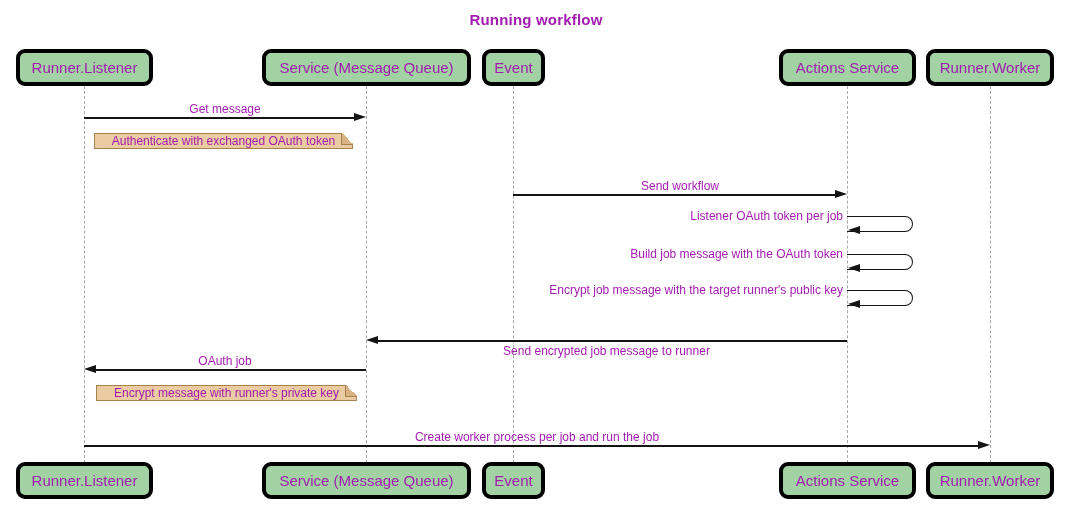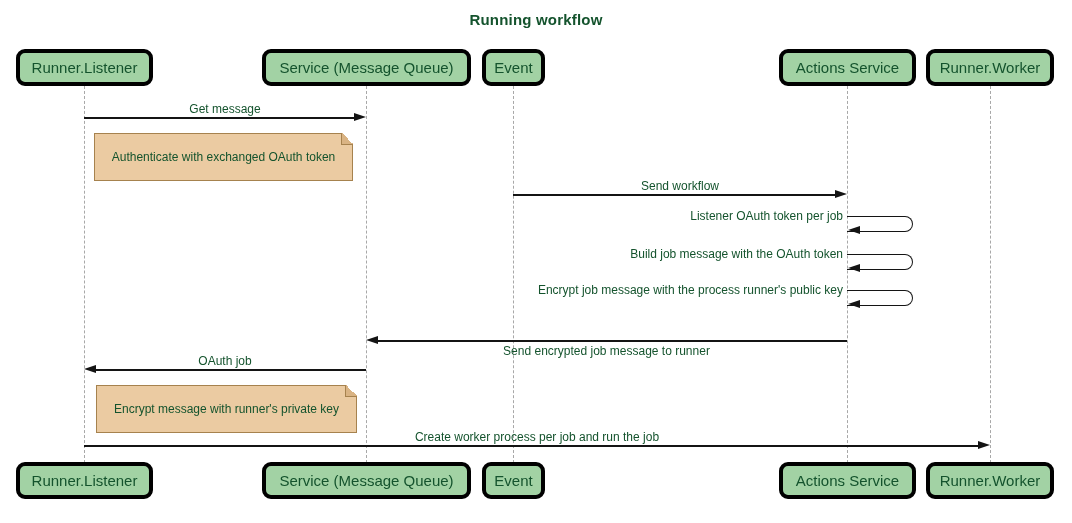--- a/index.html
+++ b/index.html
@@ -1,18 +1,18 @@
 <!DOCTYPE html>
 <html><head>
 <meta charset="utf-8">
 <style>
   html,body { margin:0; padding:0; background:#ffffff; }
   .diagram {
     position:relative; width:1072px; height:523px; background:#ffffff;
-    font-family:"Liberation Sans", sans-serif; color:#14532d; overflow:hidden;
+    font-family:"Liberation Sans", sans-serif; color:#a21caf; overflow:hidden;
   }
   .title {
     position:absolute; top:11px; left:0; width:1072px; text-align:center;
     font-size:15px; font-weight:bold; letter-spacing:0.2px;
   }
   .actor {
     position:absolute; height:37px; box-sizing:border-box;
     background:#a2d2a4; border:4px solid #000000; border-radius:9px;
     display:flex; align-items:center; justify-content:center;
     font-size:15px; white-space:nowrap;
@@ -31,21 +31,21 @@
   .ah { position:absolute; width:0; height:0;
         border-top:4.5px solid transparent; border-bottom:4.5px solid transparent; }
   .ah-right { border-left:12px solid #141414; }
   .ah-left  { border-right:12px solid #141414; }
   .selfloop {
     position:absolute; width:66px; height:16px; box-sizing:border-box;
     border:1.6px solid #141414; border-left:none;
     border-radius:0 10px 10px 0; background:transparent;
   }
   .note {
-    position:absolute; box-sizing:border-box; height:48px;
+    position:absolute; box-sizing:border-box; height:16px;
     background:#ebcba2; border:1px solid #a6824e;
     display:flex; align-items:center; justify-content:center;
     font-size:12px; white-space:nowrap;
   }
   .fold {
     position:absolute; top:-1px; right:-1px; width:12px; height:12px;
     background:linear-gradient(225deg, #ffffff 0%, #ffffff 50%, #d9b383 50%, #d9b383 100%);
     border-left:1px solid #a6824e; border-bottom:1px solid #a6824e;
     box-sizing:border-box;
   }
@@ -93,21 +93,21 @@
   <div class="ah ah-right" style="left:835px; top:190.3px;"></div>
 
   <div class="msg-label rightal" style="left:443px; top:209px; width:400px;">Listener OAuth token per job</div>
   <div class="selfloop" style="left:847px; top:216px;"></div>
   <div class="ah ah-left" style="left:848px; top:226px;"></div>
 
   <div class="msg-label rightal" style="left:443px; top:247px; width:400px;">Build job message with the OAuth token</div>
   <div class="selfloop" style="left:847px; top:254px;"></div>
   <div class="ah ah-left" style="left:848px; top:264px;"></div>
 
-  <div class="msg-label rightal" style="left:443px; top:283px; width:400px;">Encrypt job message with the process runner's public key</div>
+  <div class="msg-label rightal" style="left:443px; top:283px; width:400px;">Encrypt job message with the target runner's public key</div>
   <div class="selfloop" style="left:847px; top:290px;"></div>
   <div class="ah ah-left" style="left:848px; top:300px;"></div>
 
   <div class="msg-label center" style="left:366px; top:344px; width:481px;">Send encrypted job message to runner</div>
   <div class="line" style="left:376px; top:340px; width:471px;"></div>
   <div class="ah ah-left" style="left:366px; top:336.3px;"></div>
 
   <div class="msg-label center" style="left:84px; top:354px; width:282px;">OAuth job</div>
   <div class="line" style="left:94px; top:369px; width:272px;"></div>
   <div class="ah ah-left" style="left:84px; top:365.3px;"></div>

